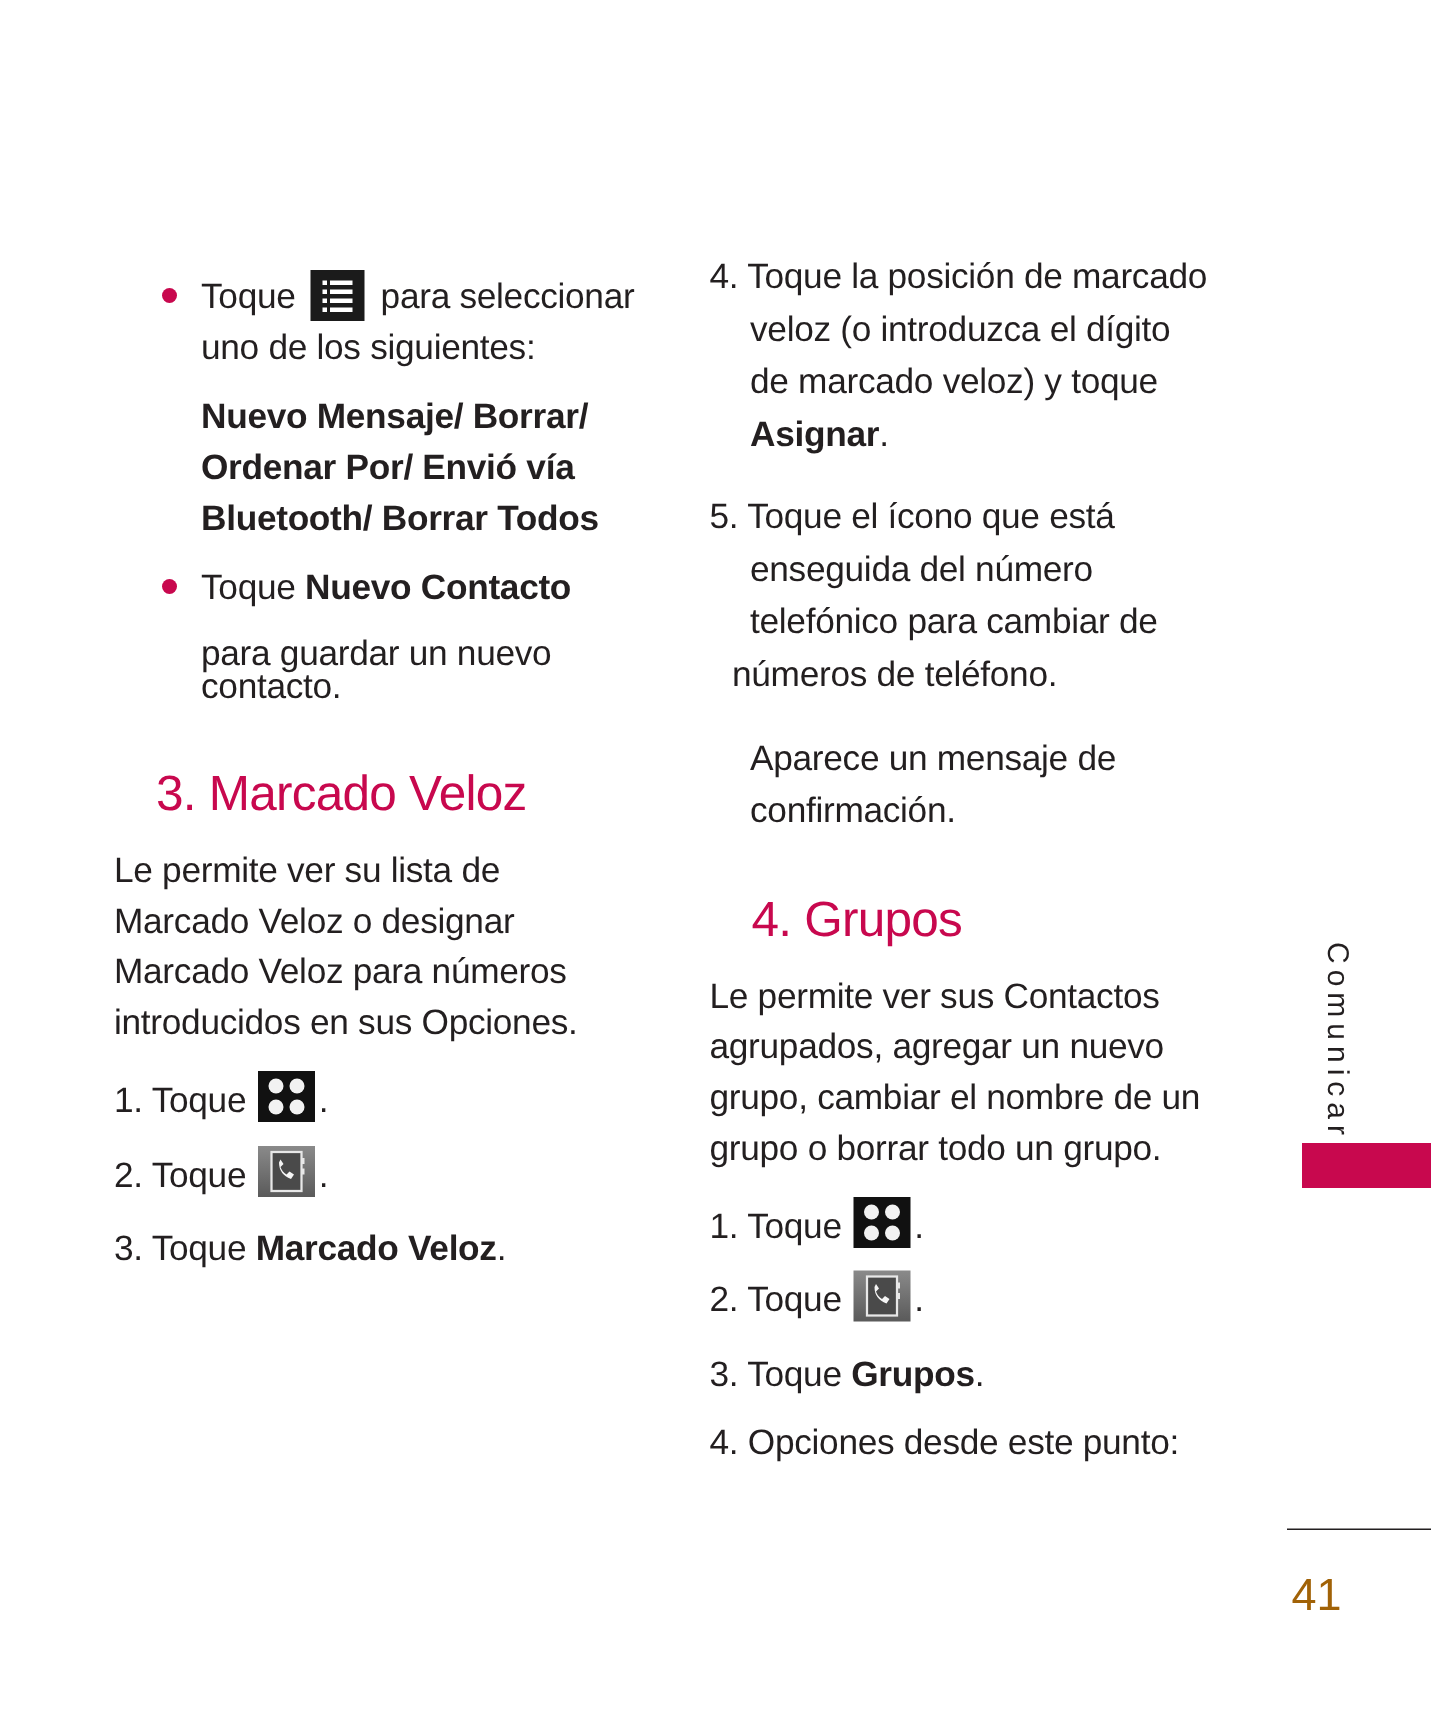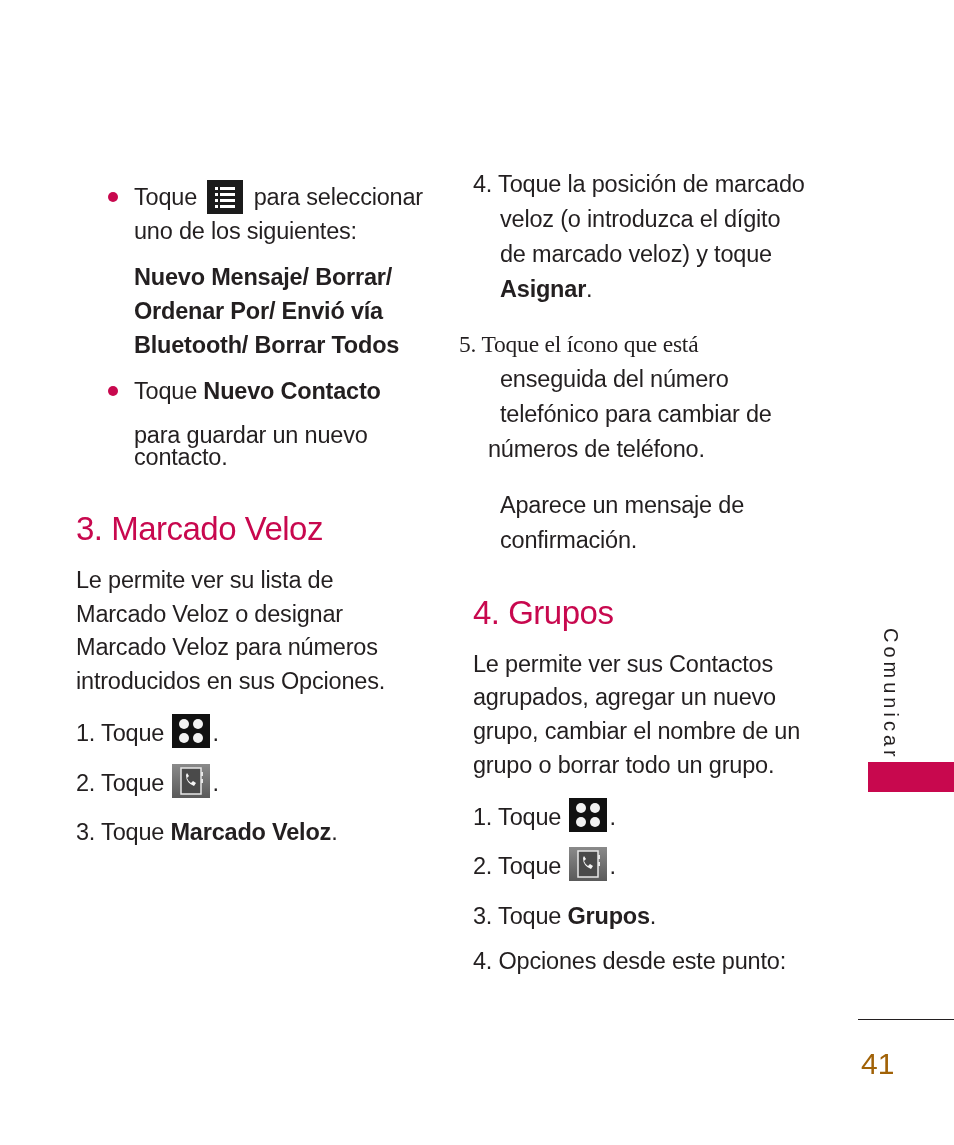--- a/index.html
+++ b/index.html
@@ -1,20 +1,20 @@
 <!DOCTYPE html>
 <html><head>
 <meta charset="utf-8">
 <style>
   html, body { margin:0; padding:0; background:#ffffff; }
   body { width:954px; height:1145px; position:relative; overflow:hidden;
          font-family:"Liberation Sans", sans-serif; color:#231f20; }
   .t { position:absolute; font-size:23.5px; line-height:34px; white-space:nowrap; letter-spacing:-0.2px; }
   .b { font-weight:bold; }
-  .h { position:absolute; font-size:33px; color:#c8084e; white-space:nowrap; letter-spacing:-0.5px; }
+  .h { position:absolute; font-size:33px; color:#c8084e; white-space:nowrap; letter-spacing:-0.5px;margin-left:28px; }
   .bullet { position:absolute; width:10px; height:10px; border-radius:50%; background:#c8084e; }
   .icon-menu { display:inline-block; width:36px; height:34px; background:#1b1b1b; vertical-align:middle; position:relative; top:-2px; margin:0 4px; }
   .icon-menu svg { display:block; }
   .icon-grid { display:inline-block; width:38px; height:34px; background:#111; vertical-align:middle; position:relative; top:-4px; margin:0 2px; }
   .icon-phone { display:inline-block; width:38px; height:34px; background:linear-gradient(#8a8a8a,#5a5a5a); vertical-align:middle; position:relative; top:-4px; margin:0 2px; }
   .side-label { position:absolute; left:872px; top:628px; width:30px; height:130px; }
   .side-label span { position:absolute; left:0; top:0; transform-origin:0 0; transform:translate(30px,0) rotate(90deg);
                      font-size:20px; letter-spacing:4px; color:#231f20; white-space:nowrap; }
   .side-bar { position:absolute; left:868px; top:762px; width:86px; height:30px; background:#c8084e; }
   .rule { position:absolute; left:858px; top:1019px; width:96px; height:1px; background:#231f20; }
@@ -90,21 +90,21 @@
   <span>3. Toque </span><span class="b">Marcado Veloz</span><span>.</span>
 </div>
 
 <div class="t" style="left:473px;top:167px;">4. Toque la posición de marcado</div>
 <div class="t" style="left:500px;top:202px;">veloz (o introduzca el dígito</div>
 <div class="t" style="left:500px;top:237px;">de marcado veloz) y toque</div>
 <div class="t" style="left:500px;top:272px;">
   <span class="b">Asignar</span><span>.</span>
 </div>
 
-<div class="t" style="left:459px;top:327px;font-family:Liberation Serif, serif;">5. Toque el ícono que está</div>
+<div class="t" style="left:473px;top:327px;">5. Toque el ícono que está</div>
 <div class="t" style="left:500px;top:362px;">enseguida del número</div>
 <div class="t" style="left:500px;top:397px;">telefónico para cambiar de</div>
 <div class="t" style="left:488px;top:432px;">números de teléfono.</div>
 
 <div class="t" style="left:500px;top:488px;">Aparece un mensaje de</div>
 <div class="t" style="left:500px;top:523px;">confirmación.</div>
 
 <div class="h" style="left:473px;top:594px;">4. Grupos</div>
 
 <div class="t" style="left:473px;top:647px;">Le permite ver sus Contactos</div>

